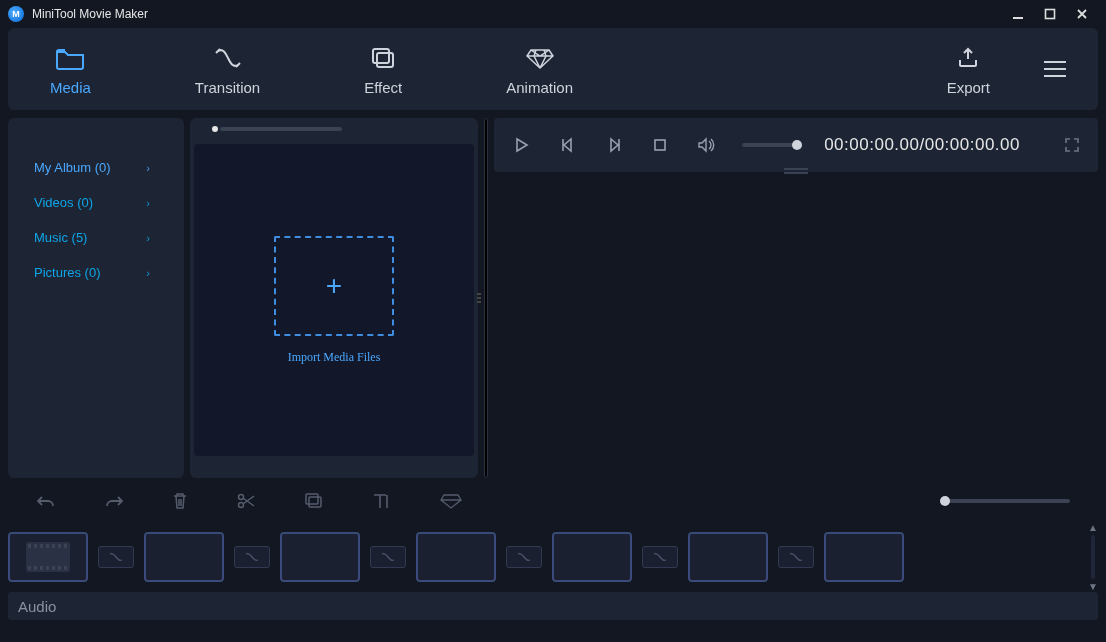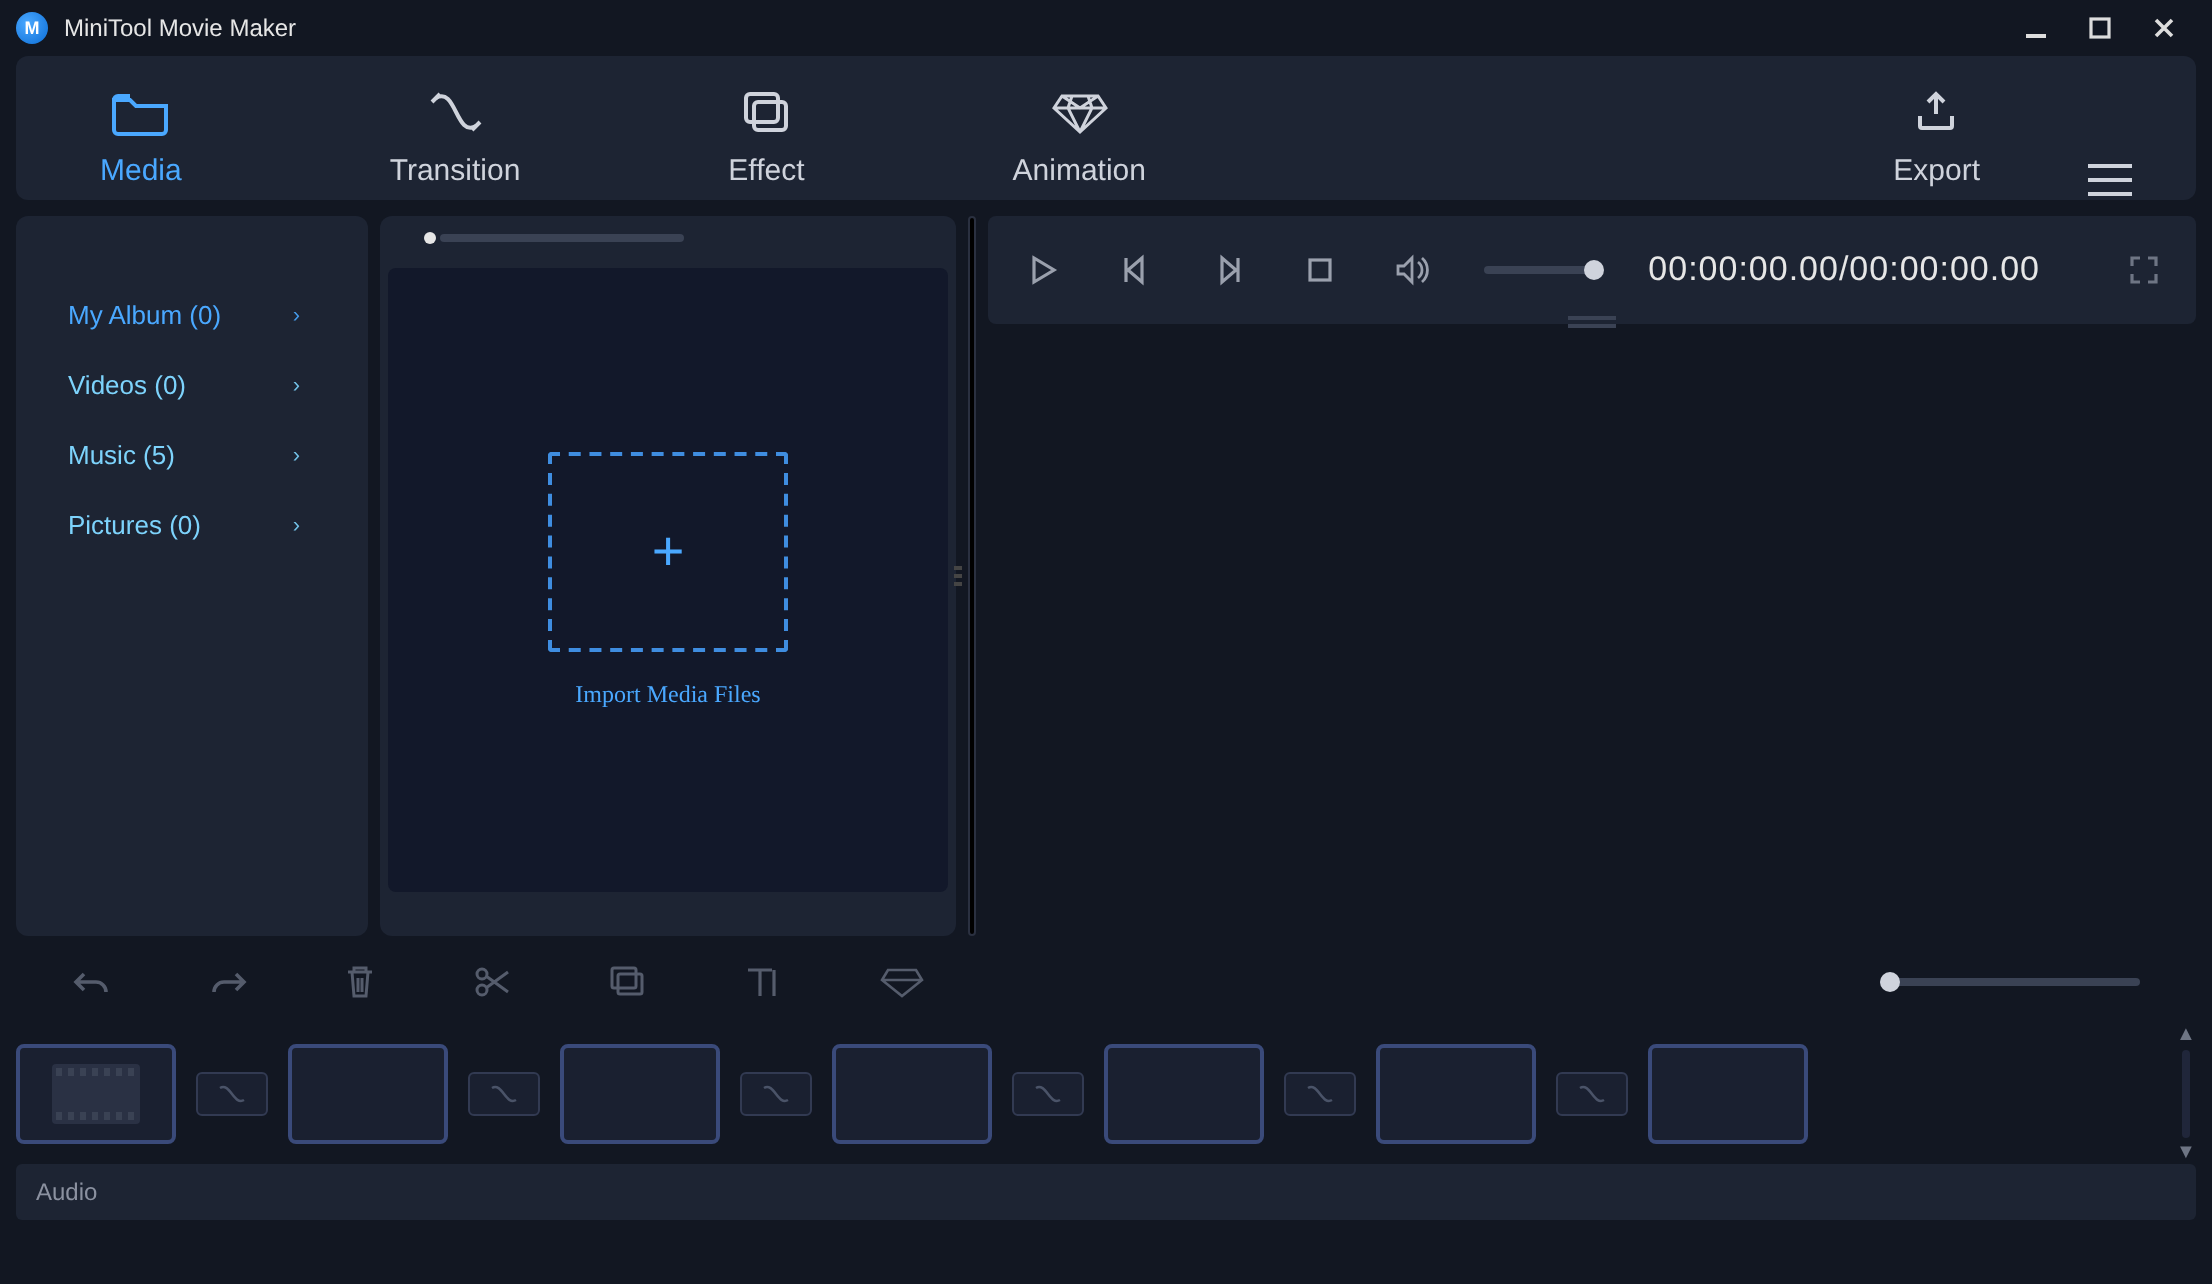--- a/index.html
+++ b/index.html
@@ -3,31 +3,31 @@
 <meta charset="utf-8">
 <style>
 * { margin: 0; padding: 0; box-sizing: border-box; font-family: "Segoe UI", Arial, sans-serif; }
 body { width: 1106px; height: 642px; background: #121722; overflow: hidden; }
 
 .titlebar { height: 28px; background: #121722; display: flex; align-items: center; padding: 0 8px; color: #e6e6e6; font-size: 12px; }
 .titlebar .logo { width: 16px; height: 16px; border-radius: 50%; background: radial-gradient(circle at 35% 35%, #4aa8ff, #0b6dd6); margin-right: 8px; display: flex; align-items: center; justify-content: center; font-size: 9px; font-weight: bold; color: #fff; }
 .titlebar .title { flex: 1; }
 .titlebar .winbtn { width: 32px; height: 28px; display: flex; align-items: center; justify-content: center; color: #ddd; cursor: pointer; }
 
-.toolbar { height: 72px; background: #1d2433; display: flex; align-items: flex-end; padding: 0 30px; border-radius: 6px; margin: 0 8px; }
+.toolbar { height: 82px; background: #1d2433; display: flex; align-items: center; padding: 0 30px; border-radius: 6px; margin: 0 8px; }
 .tool { display: flex; flex-direction: column; align-items: center; justify-content: center; color: #cfd3dc; cursor: pointer; padding: 6px 12px; margin-right: 80px; font-size: 15px; }
 .tool.active { color: #4aa8ff; }
 .tool .ticon { height: 30px; display: flex; align-items: center; justify-content: center; margin-bottom: 6px; }
 .tool:last-of-type { margin-right: 0; }
 .spacer { flex: 1; }
 .hamburger { margin-left: 40px; cursor: pointer; }
 
 .midrow { display: flex; margin: 8px; gap: 6px; height: 360px; }
 .sidebar { width: 176px; background: #1d2433; border-radius: 6px; padding: 32px 16px 0 0; }
-.sbitem { display: flex; align-items: center; justify-content: space-between; padding: 10px 18px 10px 26px; color: #7dd3fc; font-size: 13px; cursor: pointer; }
+.sbitem { display: flex; align-items: center; justify-content: space-between; padding: 10px 18px 10px 26px; color: #0ea5e9; font-size: 13px; cursor: pointer; }
 .sbitem.active { color: #4aa8ff; }
 .sbitem .chev { font-size: 11px; opacity: .9; }
 
 .mediawell { width: 288px; background: #1d2433; border-radius: 6px; position: relative; display: flex; flex-direction: column; align-items: center; }
 .hscroll-ind { position: absolute; top: 8px; left: 22px; right: 22px; height: 6px; }
 .hscroll-ind .dot { width: 6px; height: 6px; border-radius: 50%; background: #e6e6e6; position: absolute; left: 0; top: 0; }
 .hscroll-ind .bar { position: absolute; left: 8px; top: 1px; width: 122px; height: 4px; background: #3a4254; border-radius: 2px; }
 .mediainner { margin-top: 26px; width: 280px; height: 312px; background: #12182a; border-radius: 4px; display: flex; flex-direction: column; align-items: center; justify-content: center; }
 .dropzone { width: 120px; height: 100px; border: 2px dashed #3f8de0; border-radius: 2px; display: flex; align-items: center; justify-content: center; color: #4aa8ff; font-size: 28px; cursor: pointer; }
 .dropcap { margin-top: 14px; color: #4aa8ff; font-size: 12px; font-family: Liberation Serif, serif; }
@@ -58,21 +58,21 @@
   content: ""; position: absolute; left: 2px; right: 2px; height: 4px;
   background: repeating-linear-gradient(90deg, #3a4254 0 3px, transparent 3px 6px);
 }
 .clip-slot.first .film::before { top: 2px; }
 .clip-slot.first .film::after { bottom: 2px; }
 .trans-slot { width: 36px; height: 22px; border: 1px solid #323a52; border-radius: 3px; background: #1a2030; display:flex; align-items:center; justify-content:center; color:#4a5368; }
 .tl-vscroll { position: absolute; right: -2px; top: -4px; bottom: -4px; width: 14px; display:flex; flex-direction:column; align-items:center; justify-content:space-between; }
 .tl-vscroll .arrow { color: #6e7584; font-size: 10px; cursor: pointer; }
 .tl-vscroll .track { flex:1; width:4px; background:#20263a; margin:2px 0; border-radius:2px;}
 
-.audio-row { height: 28px; margin: 4px 8px 8px 8px; background: #1d2433; border-radius: 3px; display: flex; align-items: center; padding: 0 10px; color: #8b91a0; font-size: 12px; }
+.audio-row { height: 28px; margin: 4px 8px 8px 8px; background: #1d2433; border-radius: 3px; display: flex; align-items: center; padding: 0 10px; color: #8b91a0; font-size: 15px; }
 
 svg { display: block; }
 </style>
 </head>
 <body>
 
 <div class="titlebar">
   <div class="logo">M</div>
   <div class="title">MiniTool Movie Maker</div>
   <div class="winbtn">

